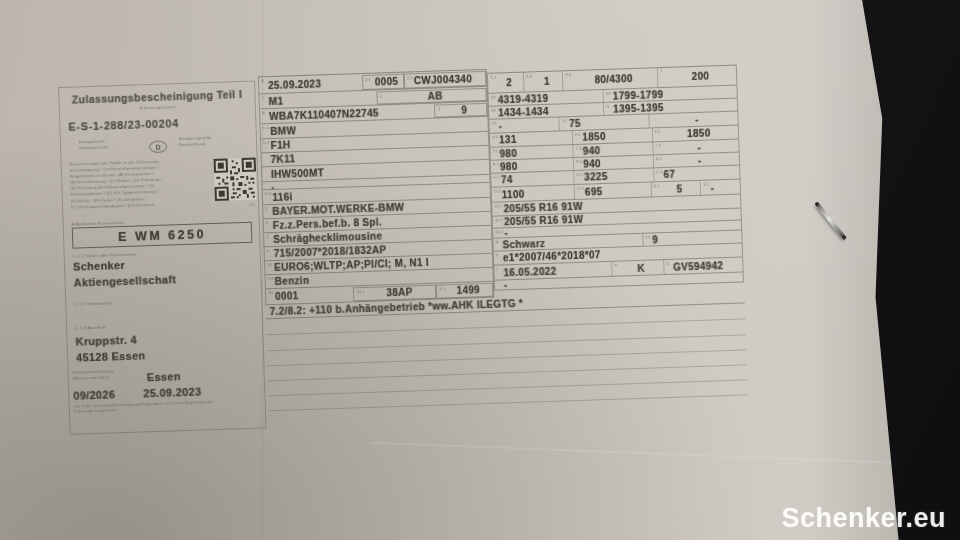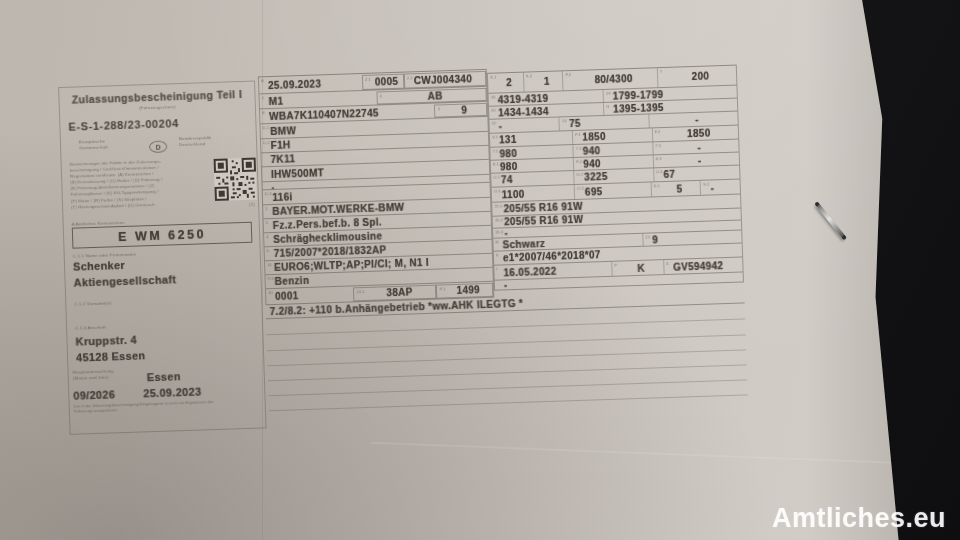--- a/index.html
+++ b/index.html
@@ -495,14 +495,14 @@
     <div class="eline" style="left:228px;top:258px;width:479px;"></div>
     <div class="eline" style="left:228px;top:274px;width:479px;"></div>
     <div class="eline" style="left:228px;top:289px;width:479px;"></div>
     <div class="eline" style="left:228px;top:304px;width:479px;"></div>
     <div class="eline" style="left:228px;top:319px;width:479px;"></div>
     <div class="eline" style="left:228px;top:334px;width:479px;"></div>
   </div>
 
   <div class="pin"></div>
 
-  <div class="watermark">Amtliches.eu</div>
+  <div class="watermark">Schenker.eu</div>
 </div>
 
 </body></html>

